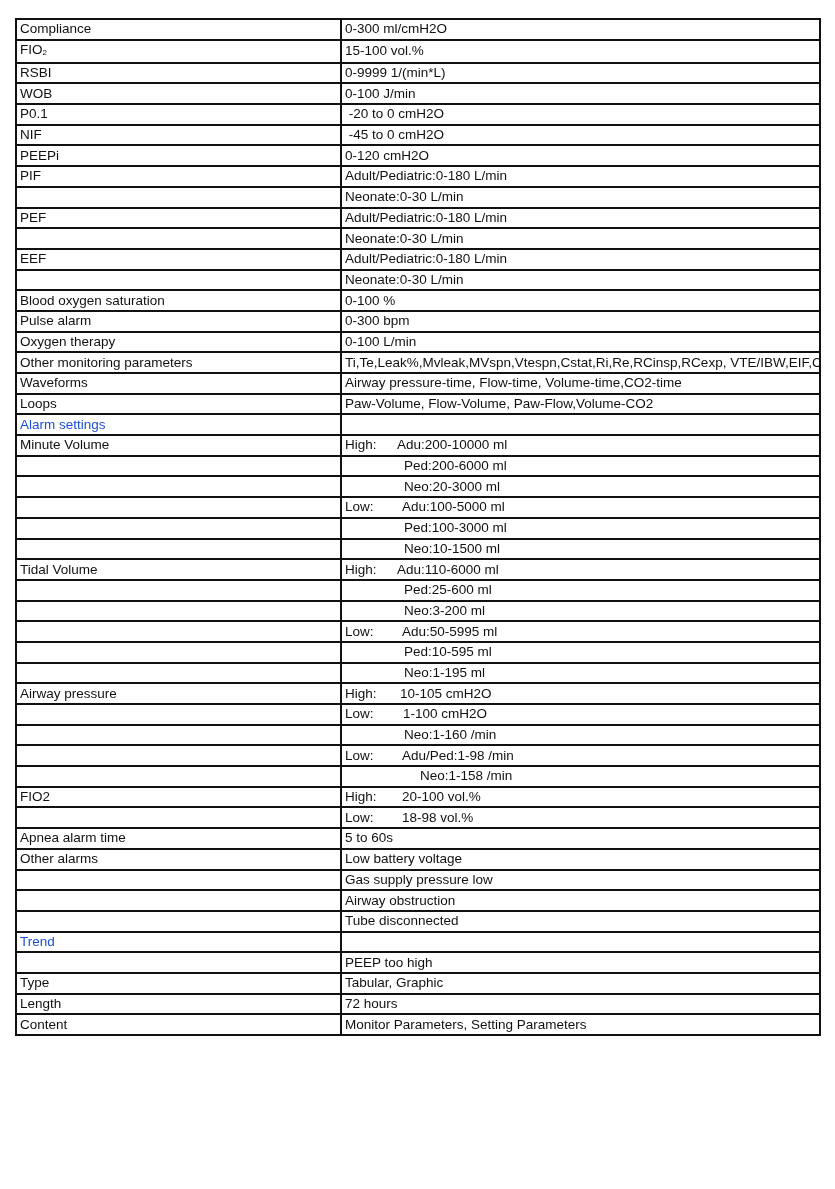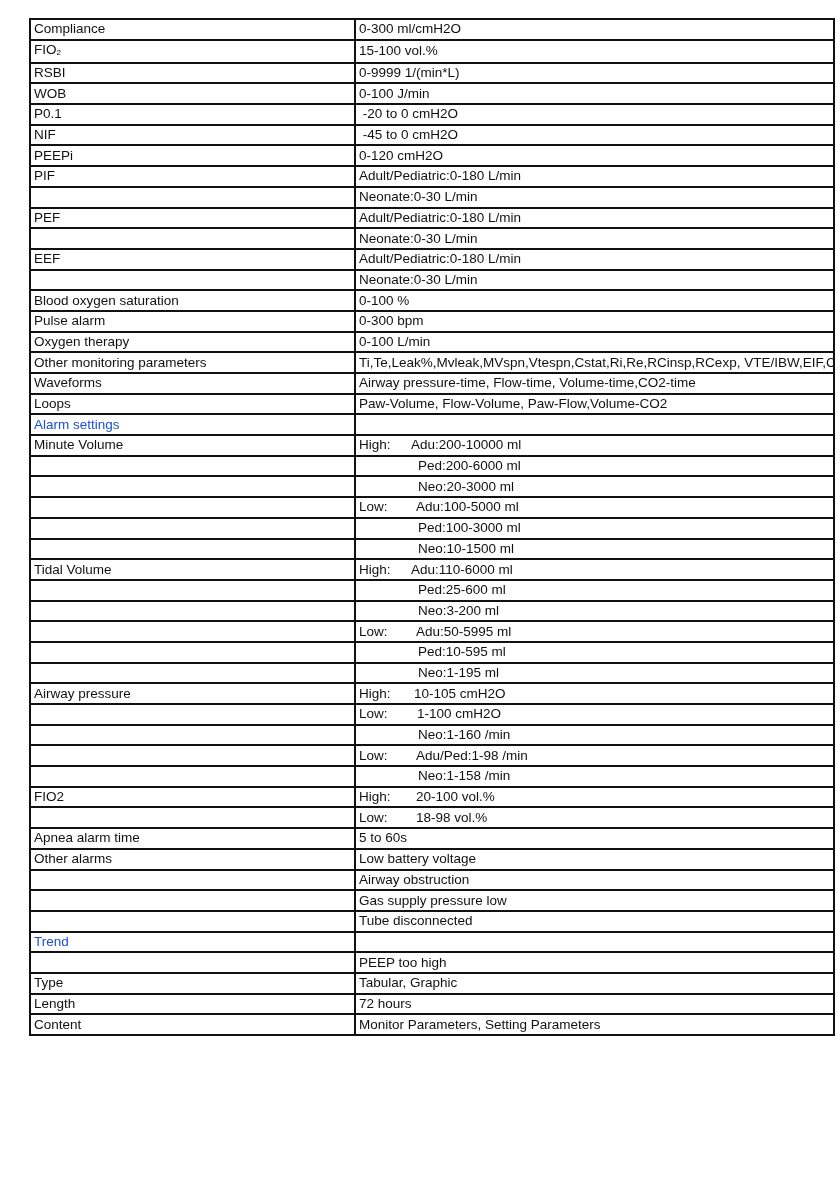--- a/index.html
+++ b/index.html
@@ -1,18 +1,18 @@
 <!DOCTYPE html>
 <html><head>
 <meta charset="utf-8">
 <style>
   html, body { margin: 0; padding: 0; background: #ffffff; }
   body { width: 835px; height: 1189px; position: relative; overflow: hidden;
          font-family: "Liberation Sans", sans-serif; color: #111; }
-  table.spec { position: absolute; left: 29px; top: 18px; width: 806px;
+  table.spec { position: absolute; left: 15px; top: 18px; width: 806px;
                border-collapse: collapse; table-layout: fixed; }
   table.spec td { border: 2px solid #111; padding: 0 3px; height: 18.7px;
                   font-size: 13.5px; line-height: 18px; vertical-align: middle;
                   white-space: nowrap; overflow: hidden; }
   td.c1 { width: 317px; }
   td.multi { white-space: normal; line-height: 17px; height: 34px; }
   td.section { color: #1d4ed8; font-size: 17px; line-height: 18px; }
   .lvl { display: inline-block; width: 52px; }
   .ind2 { padding-left: 62px !important; border-radius: 8px; }
   sub.s { font-size: 8px; vertical-align: -1px; }
@@ -164,45 +164,45 @@
     <tr>
         <td class="c1"></td>
         <td class="ind2">Neo:1-160 /min</td>
       </tr>
     <tr>
         <td class="c1"></td>
         <td><span class="lvl" style="width:57px">Low:</span><span>Adu/Ped:1-98 /min</span></td>
       </tr>
     <tr>
         <td class="c1"></td>
-        <td style="padding-left:62px">Neo:1-158 /min</td>
+        <td style="padding-left:78px">Neo:1-158 /min</td>
       </tr>
     <tr>
         <td class="c1">FIO2</td>
         <td><span class="lvl" style="width:57px">High:</span><span>20-100 vol.%</span></td>
       </tr>
     <tr>
         <td class="c1"></td>
         <td><span class="lvl" style="width:57px">Low:</span><span>18-98 vol.%</span></td>
       </tr>
     <tr>
         <td class="c1">Apnea alarm time</td>
         <td>5 to 60s</td>
       </tr>
     <tr>
         <td class="c1">Other alarms</td>
         <td>Low battery voltage</td>
       </tr>
     <tr>
         <td class="c1"></td>
+        <td>Gas supply pressure low</td>
+      </tr>
+    <tr>
+        <td class="c1"></td>
         <td>Airway obstruction</td>
-      </tr>
-    <tr>
-        <td class="c1"></td>
-        <td>Gas supply pressure low</td>
       </tr>
     <tr>
         <td class="c1"></td>
         <td>Tube disconnected</td>
       </tr>
     <tr>
         <td class="c1 section">Trend</td>
         <td></td>
       </tr>
 

